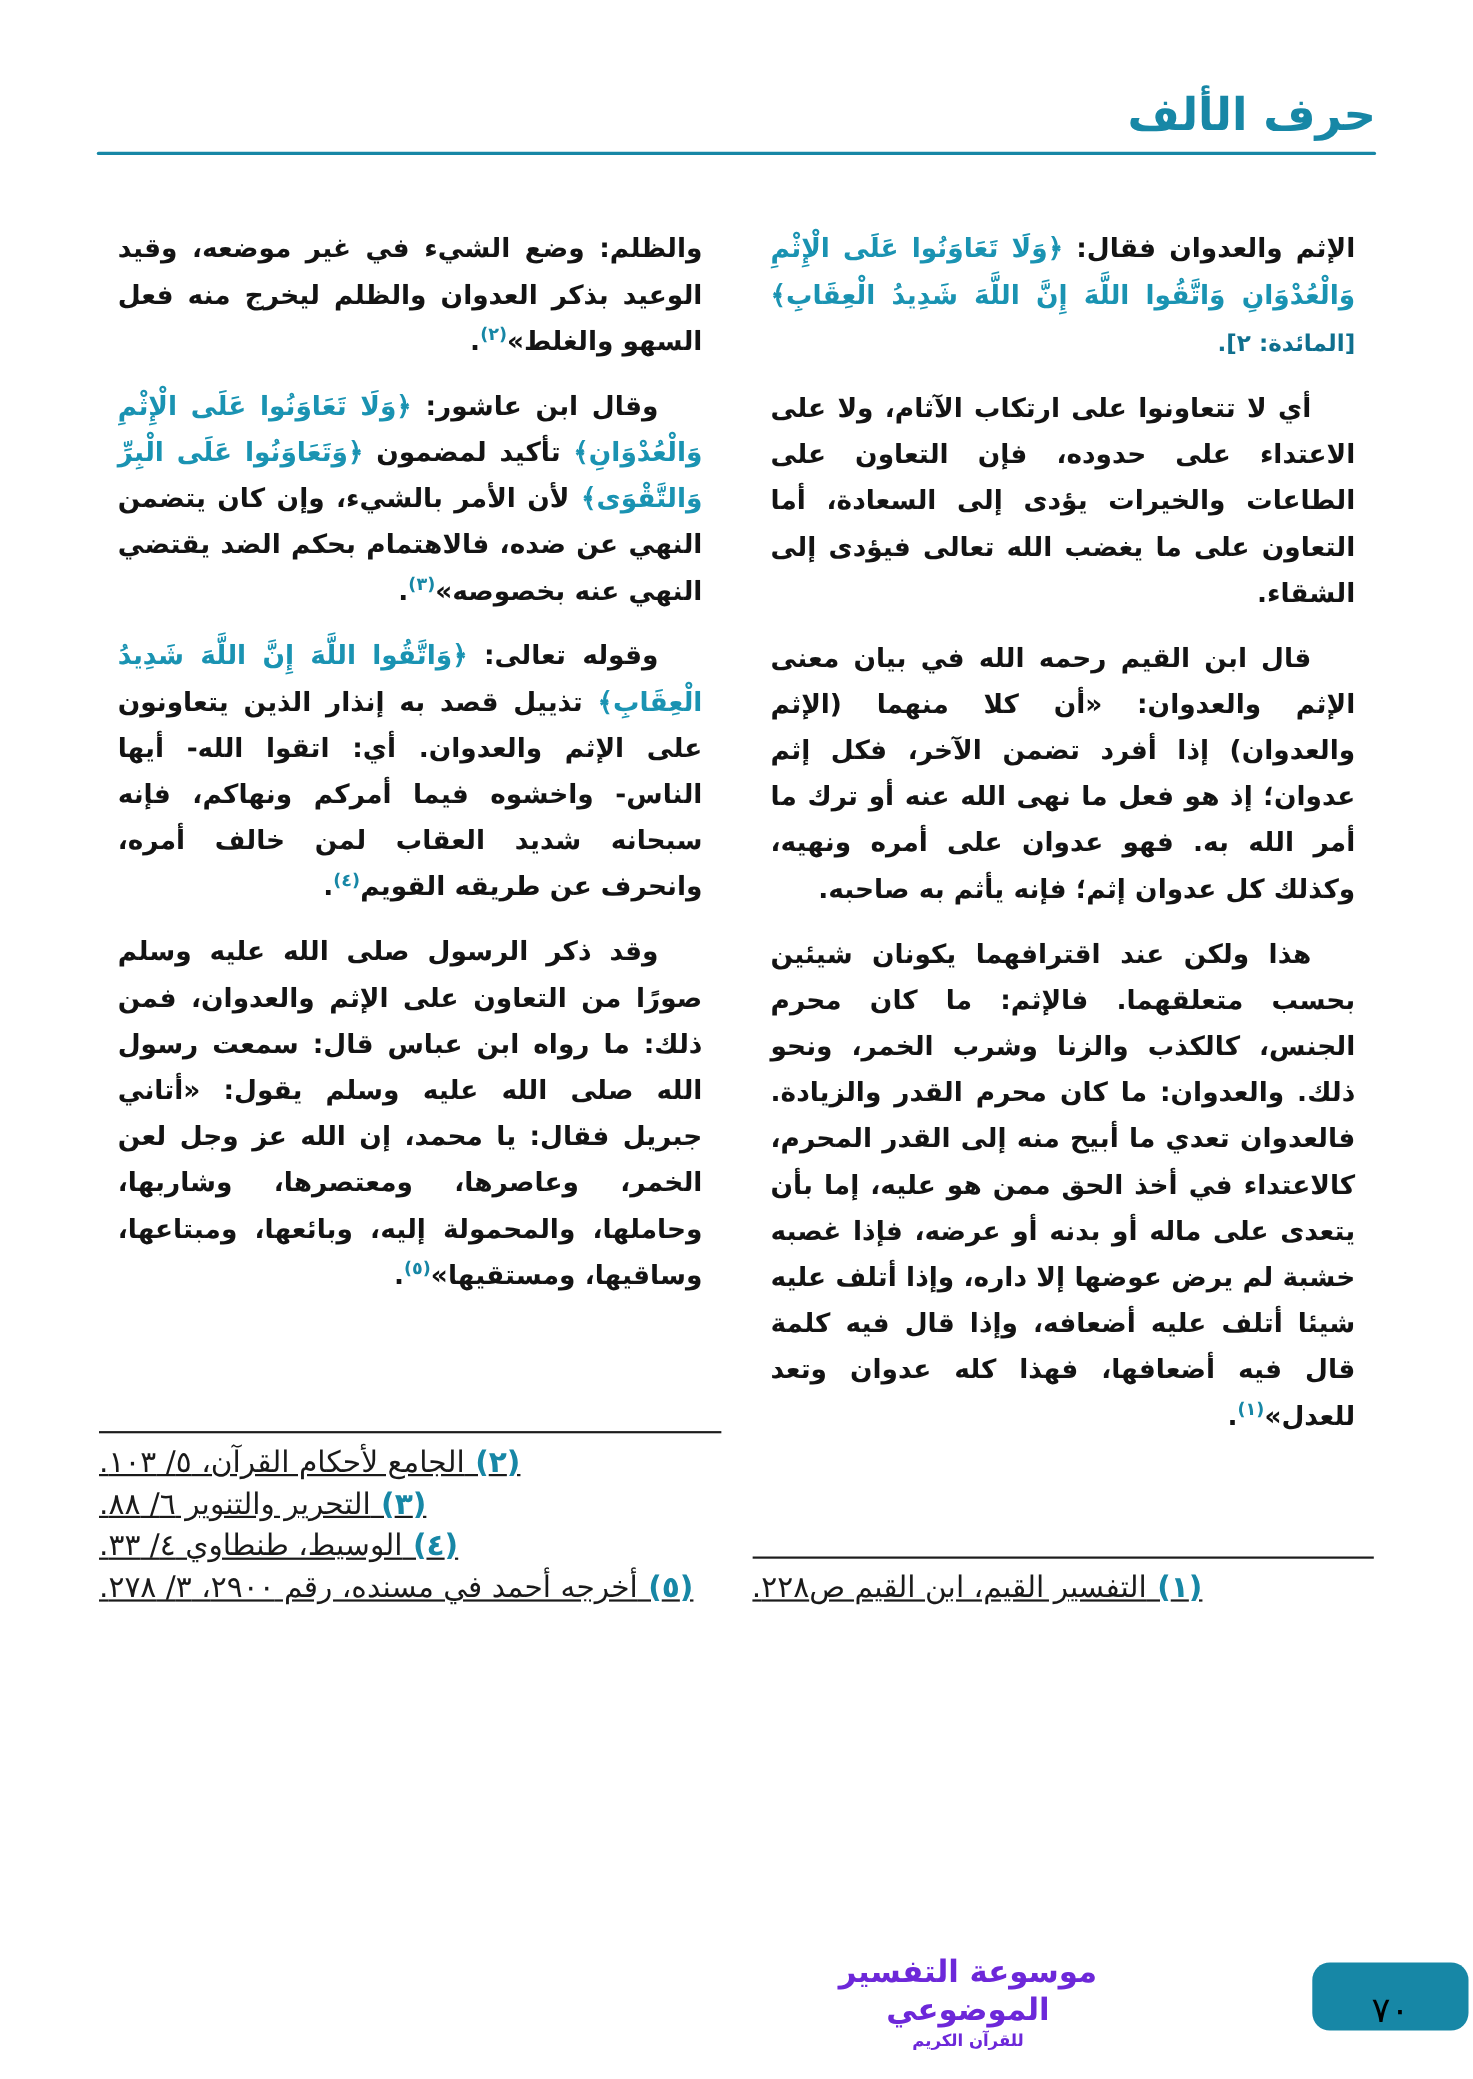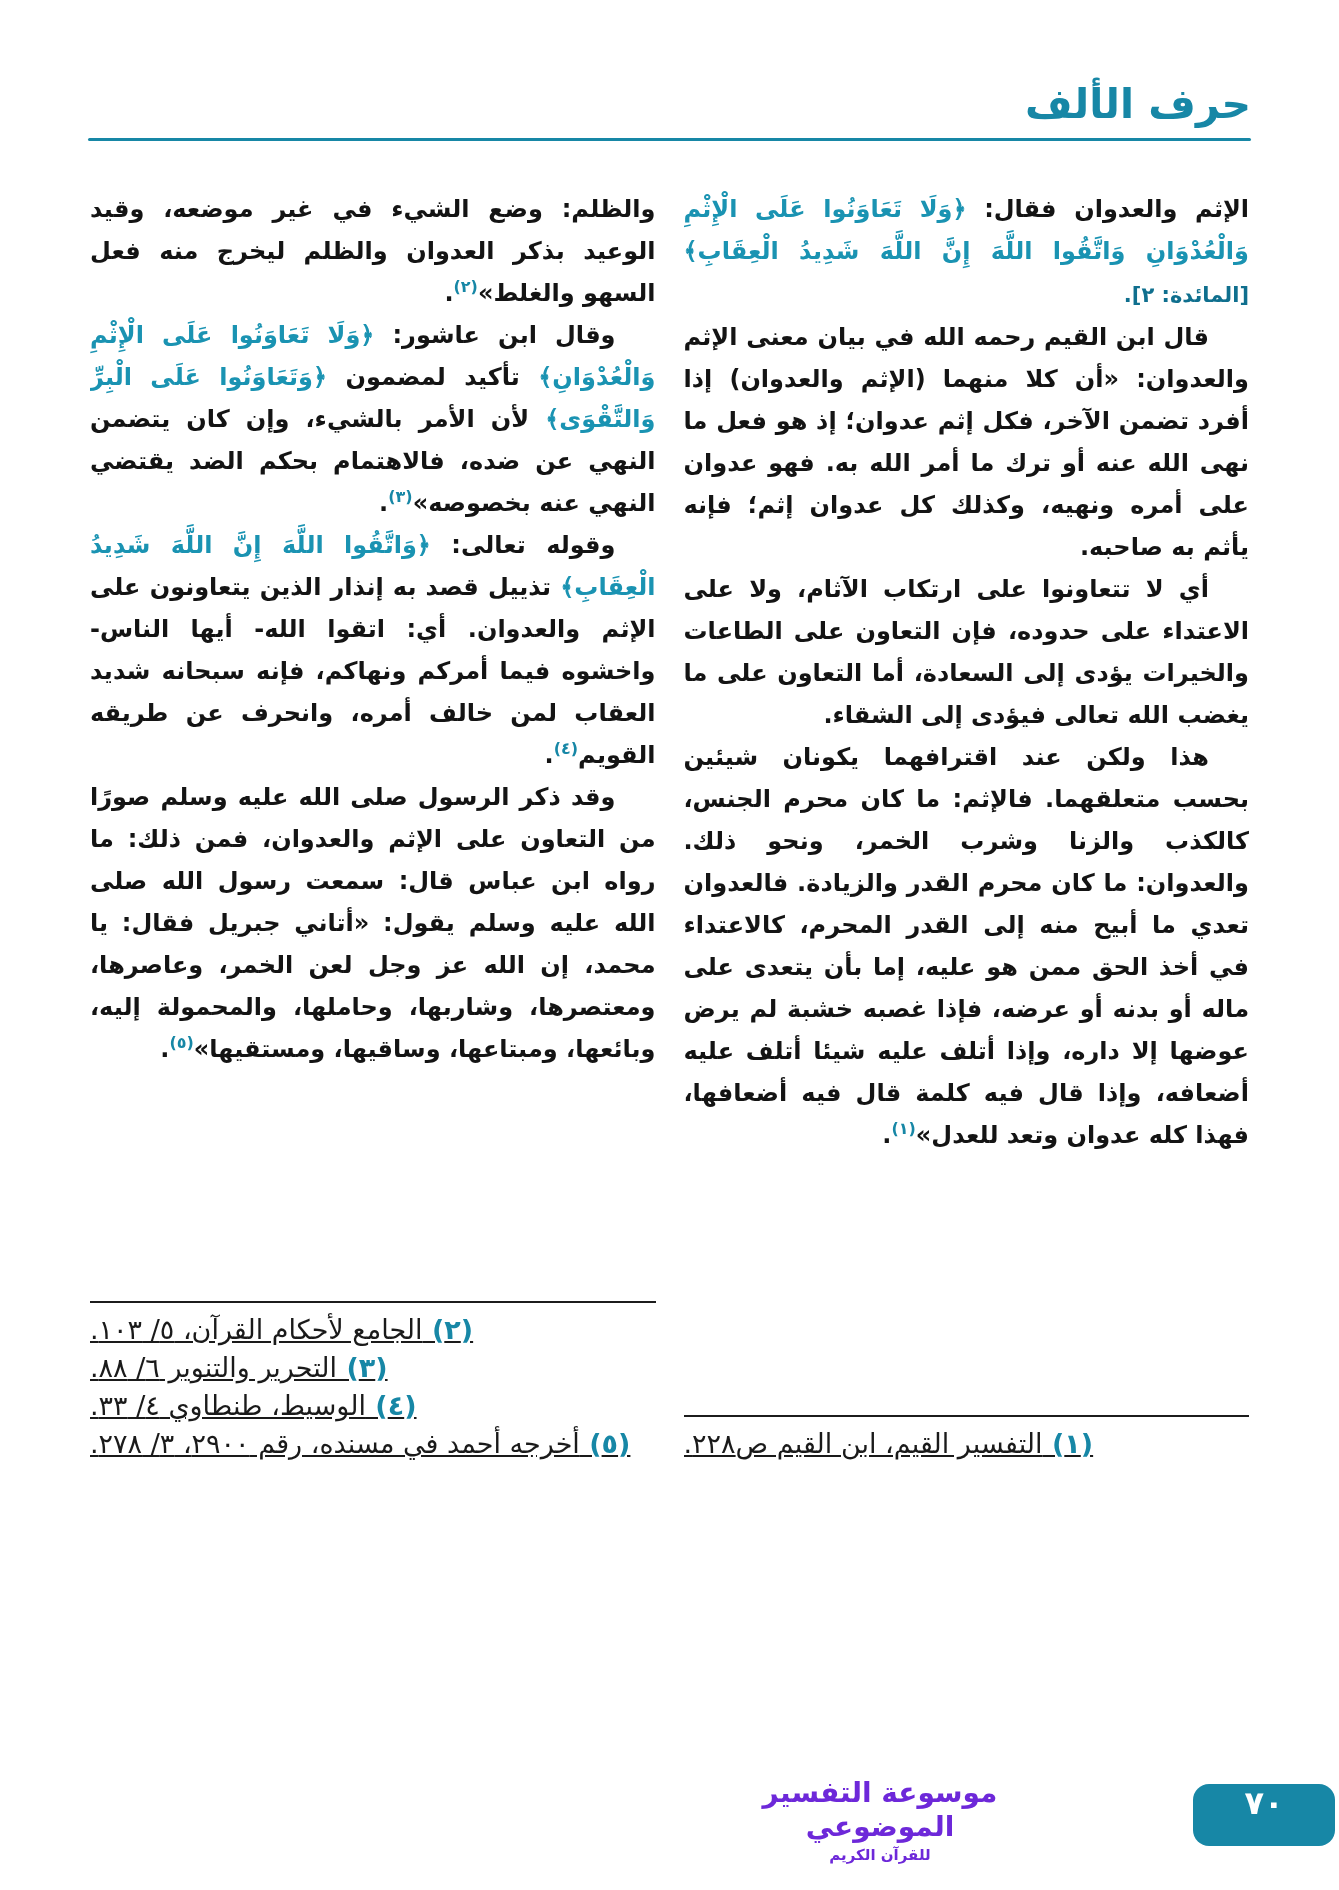--- a/index.html
+++ b/index.html
@@ -37,21 +37,21 @@
     display:flex;
     gap:28px;
   }
   .column{
     flex:1 1 0;
     display:flex;
     flex-direction:column;
     overflow:hidden;
   }
   .paras p.para{
-    margin:0;
+    margin:17px;
     font-size:24px;
     line-height:42px;
     font-weight:bold;
     color:#141414;
     text-align:justify;
     text-justify:inter-word;
   }
   .paras p.para.indent{text-indent:40px;}
   .seg{white-space:pre-wrap;}
   .seg-quran{color:#1a93b2;}
@@ -100,44 +100,44 @@
   }
   .page-number-badge{
     position:absolute;
     bottom:44px;
     right:4px;
     width:142px;
     height:62px;
     background:#1787a6;
     border-radius:16px;
     display:flex;
-    align-items:flex-start;
+    align-items:flex-end;
     justify-content:center;
-    color:#ffffff;
+    color:#000000;
     font-size:32px;
-    font-weight:bold;
+    font-weight:normal;
   }
 </style>
 </head>
 <body>
 
 <div class="page">
 
   <header class="page-header">
     <div class="header-title">حرف الألف</div>
     <div class="header-rule"></div>
   </header>
 
   <main class="content">
 
     <section class="column">
       <div class="paras">
           <p class="para"><span class="seg seg-text">الإثم والعدوان فقال: </span><span class="seg seg-quran">﴿وَلَا تَعَاوَنُوا عَلَى الْإِثْمِ وَالْعُدْوَانِ وَاتَّقُوا اللَّهَ إِنَّ اللَّهَ شَدِيدُ الْعِقَابِ﴾</span><span class="seg seg-ref"> [المائدة: ٢].</span></p>
+          <p class="para indent"><span class="seg seg-text">أي لا تتعاونوا على ارتكاب الآثام، ولا على الاعتداء على حدوده، فإن التعاون على الطاعات والخيرات يؤدى إلى السعادة، أما التعاون على ما يغضب الله تعالى فيؤدى إلى الشقاء.</span></p>
           <p class="para indent"><span class="seg seg-text">قال ابن القيم رحمه الله في بيان معنى الإثم والعدوان: «أن كلا منهما (الإثم والعدوان) إذا أفرد تضمن الآخر، فكل إثم عدوان؛ إذ هو فعل ما نهى الله عنه أو ترك ما أمر الله به. فهو عدوان على أمره ونهيه، وكذلك كل عدوان إثم؛ فإنه يأثم به صاحبه.</span></p>
-          <p class="para indent"><span class="seg seg-text">أي لا تتعاونوا على ارتكاب الآثام، ولا على الاعتداء على حدوده، فإن التعاون على الطاعات والخيرات يؤدى إلى السعادة، أما التعاون على ما يغضب الله تعالى فيؤدى إلى الشقاء.</span></p>
           <p class="para indent"><span class="seg seg-text">هذا ولكن عند اقترافهما يكونان شيئين بحسب متعلقهما. فالإثم: ما كان محرم الجنس، كالكذب والزنا وشرب الخمر، ونحو ذلك. والعدوان: ما كان محرم القدر والزيادة. فالعدوان تعدي ما أبيح منه إلى القدر المحرم، كالاعتداء في أخذ الحق ممن هو عليه، إما بأن يتعدى على ماله أو بدنه أو عرضه، فإذا غصبه خشبة لم يرض عوضها إلا داره، وإذا أتلف عليه شيئا أتلف عليه أضعافه، وإذا قال فيه كلمة قال فيه أضعافها، فهذا كله عدوان وتعد للعدل»</span><span class="seg seg-fnref">(١)</span><span class="seg seg-text">.</span></p>
         </div>
       <div class="footnotes">
           <p class="footnote"><span class="fn-num">(١) </span><span>التفسير القيم، ابن القيم ص٢٢٨.</span></p>
         </div>
     </section>
 
     <section class="column">
       <div class="paras">
           <p class="para"><span class="seg seg-text">والظلم: وضع الشيء في غير موضعه، وقيد الوعيد بذكر العدوان والظلم ليخرج منه فعل السهو والغلط»</span><span class="seg seg-fnref">(٢)</span><span class="seg seg-text">.</span></p>

